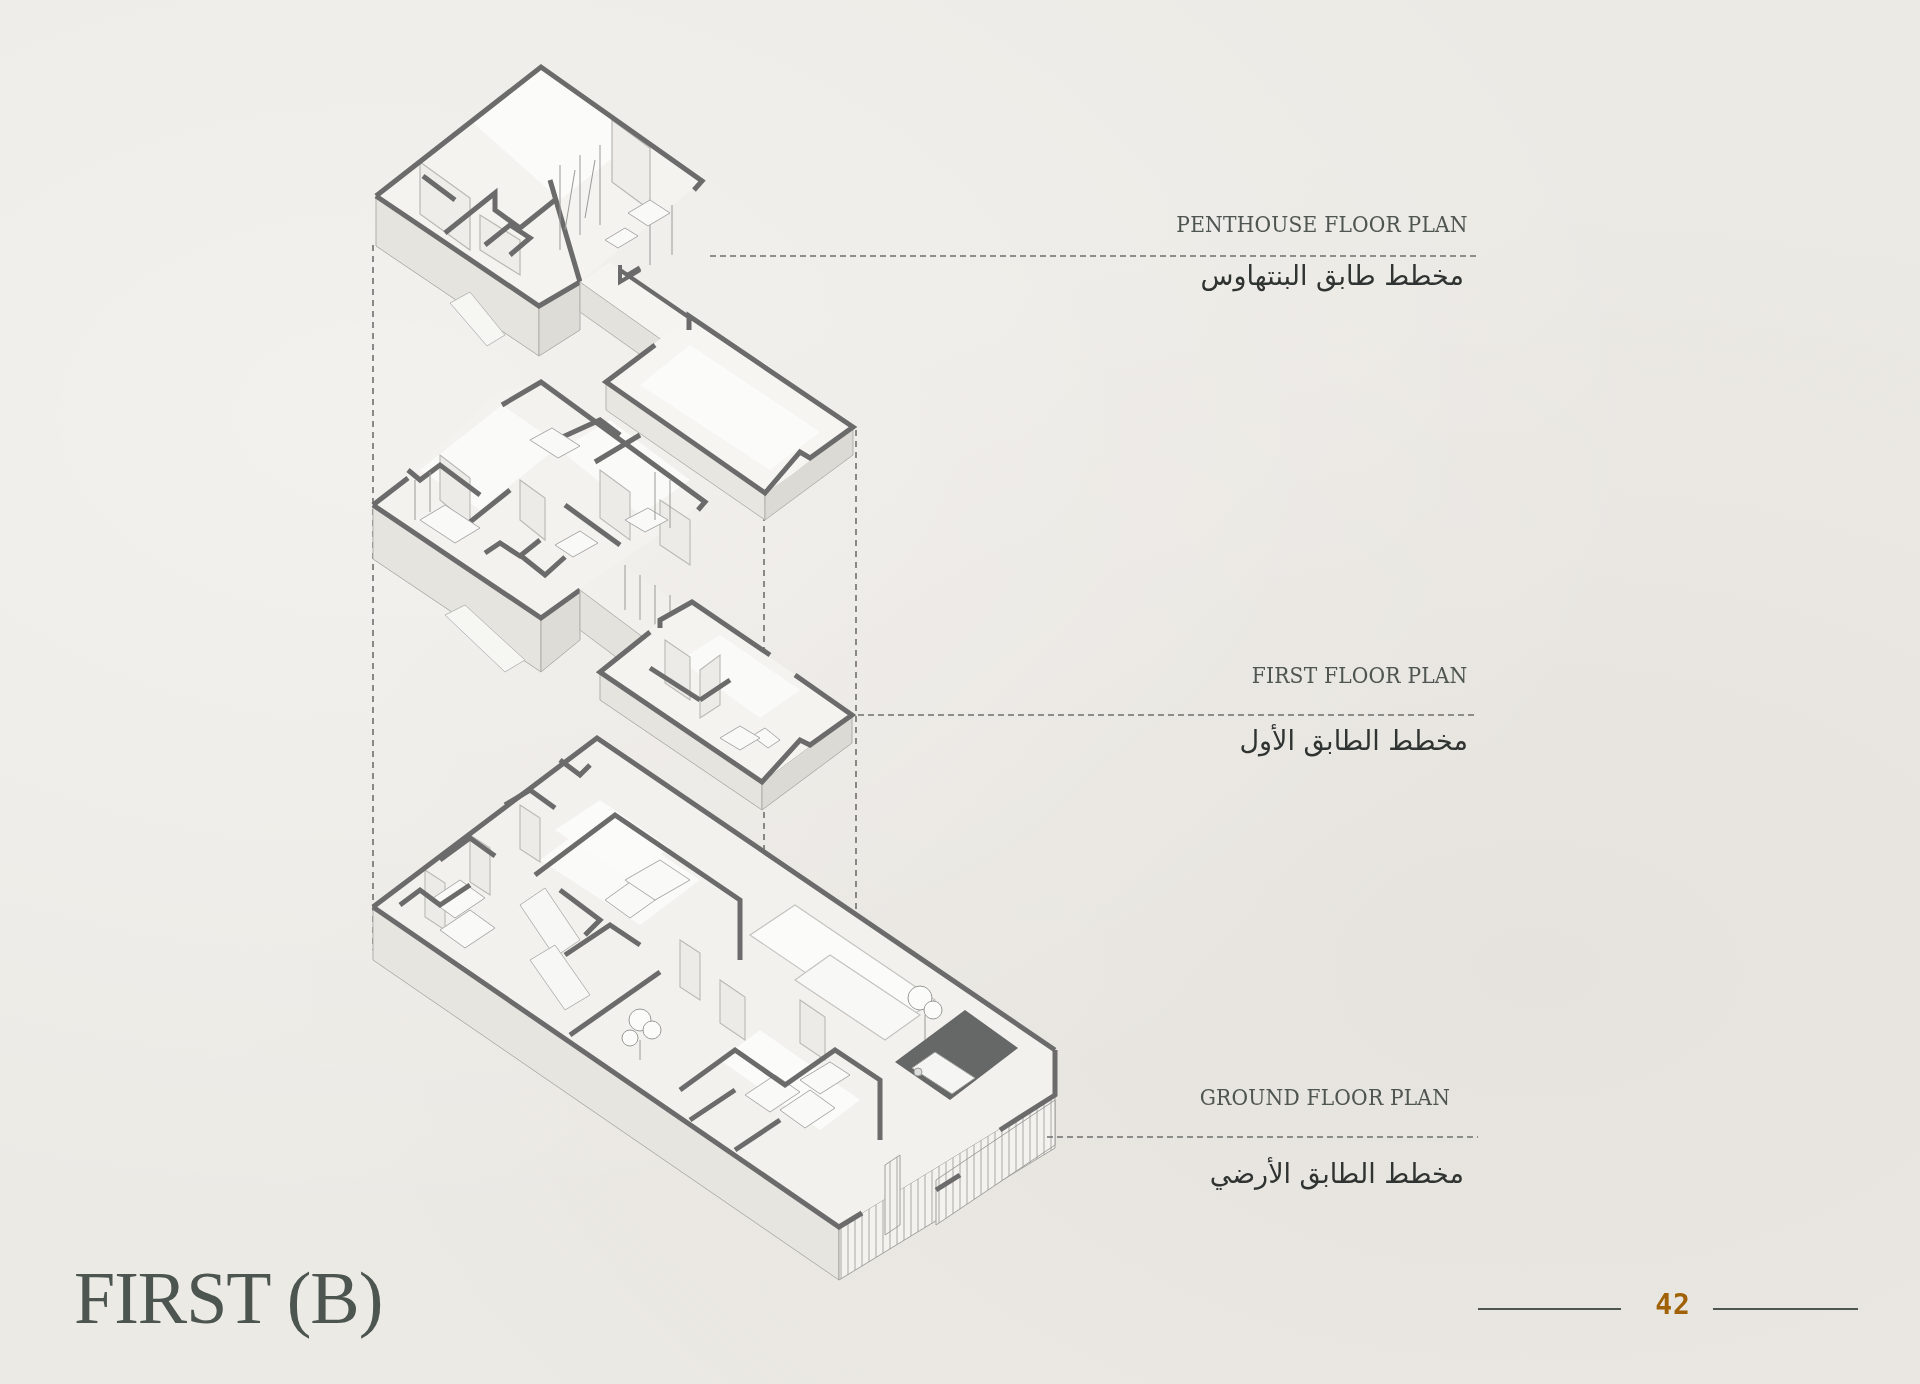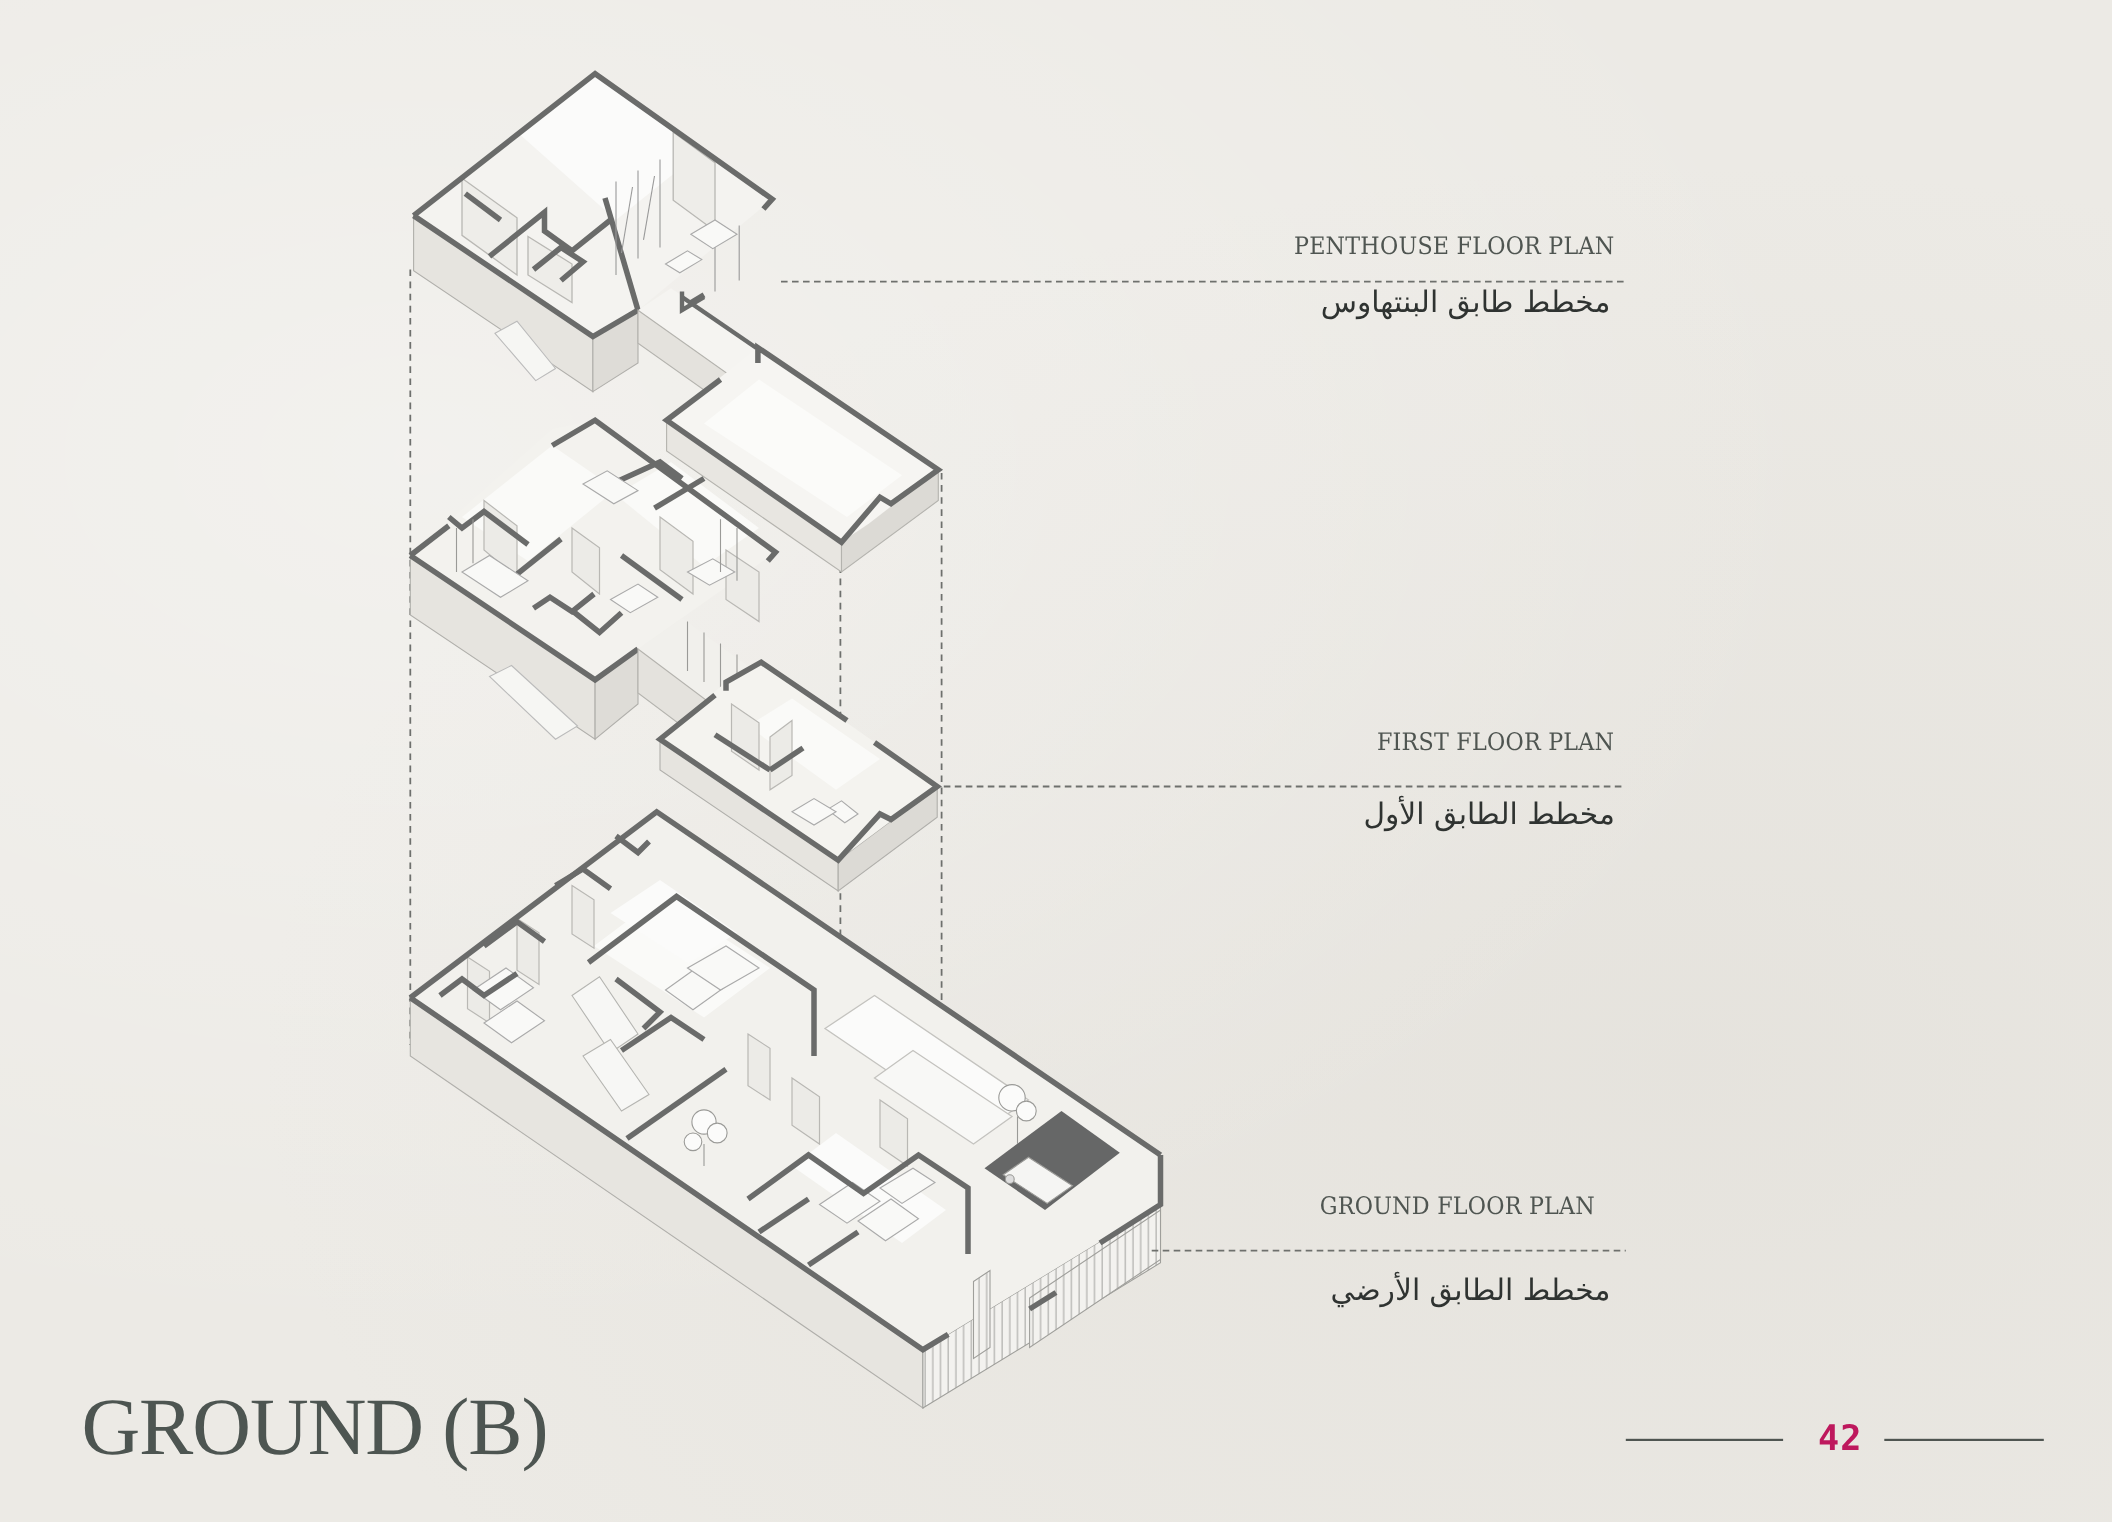--- a/index.html
+++ b/index.html
@@ -25,21 +25,21 @@
   }
   .villa-title {
     position: absolute; left: 74px; top: 1256px;
     font-family: "Liberation Serif", "DejaVu Serif", serif;
     font-size: 74px; color: #4d5551; letter-spacing: -1px; white-space: nowrap;
   }
   .page-num-wrap { position: absolute; left: 1478px; top: 1290px; width: 380px; height: 40px; }
   .page-line { position: absolute; top: 18px; height: 2px; background: #4f5551; }
   .page-num {
     position: absolute; left: 160px; top: -2px; width: 70px; text-align: center;
-    font-family: "DejaVu Sans Mono", monospace; font-size: 32px; color: #be185d;
+    font-family: "DejaVu Sans Mono", monospace; font-size: 28px; color: #a16207;
     letter-spacing: 1px; font-weight: bold;
   }
 </style>
 </head>
 <body>
 
 <svg class="drawing" viewBox="0 0 1920 1384" xmlns="http://www.w3.org/2000/svg">
   <defs>
     <pattern id="slats" width="7" height="10" patternUnits="userSpaceOnUse">
       <rect width="7" height="10" fill="#f3f2ef"></rect>
@@ -281,19 +281,19 @@
   <div class="label-ar">مخطط الطابق الأول</div>
 </div>
 
 <div class="label-group" style="right:470px; top:1085px;">
   <div class="label-en">GROUND FLOOR PLAN</div>
 </div>
 <div class="label-group" style="right:456px; top:1158px;">
   <div class="label-ar">مخطط الطابق الأرضي</div>
 </div>
 
-<div class="villa-title">GROUND (B)</div>
+<div class="villa-title">FIRST (B)</div>
 
 <div class="page-num-wrap">
   <div class="page-line" style="left:0; width:143px;"></div>
   <div class="page-num">42</div>
   <div class="page-line" style="left:235px; width:145px;"></div>
 </div>
 
 </body></html>

